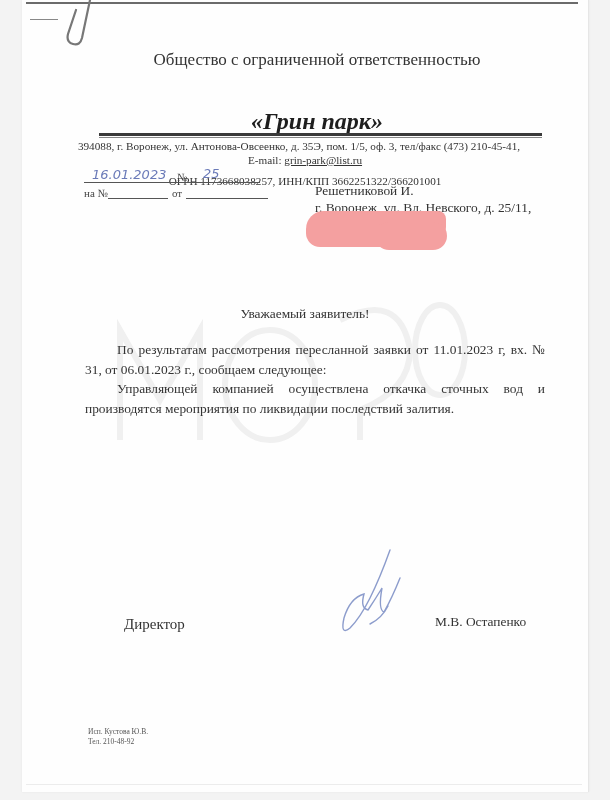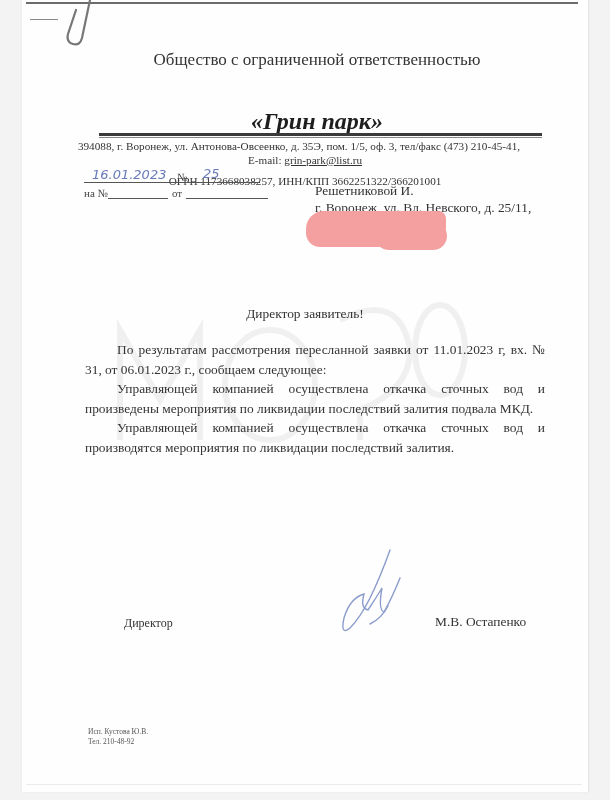--- a/index.html
+++ b/index.html
@@ -38,21 +38,21 @@
   .uline { position:absolute; height:1px; background:#555; }
   .recipient { position:absolute; left:315px; font-size:13.4px; color:#333; }
   .redact {
     position:absolute; left:306px; top:211px; width:140px; height:36px;
     background:#f4a0a0; border-radius:18px 8px 20px 14px;
   }
   .redact2 { position:absolute; left:375px; top:222px; width:72px; height:28px; background:#f4a0a0; border-radius:14px; }
   .greeting { position:absolute; left:0; width:610px; text-align:center; top:306px; font-size:13.4px; color:#333; }
   .para { position:absolute; left:85px; width:460px; font-size:13.4px; line-height:19.5px; color:#333; text-align:justify; }
   .para p { margin:0; text-indent:32px; }
-  .sign-title { position:absolute; left:124px; top:616px; font-size:12px; color:#333; }
+  .sign-title { position:absolute; left:124px; top:616px; font-size:15px; color:#333; }
   .sign-name { position:absolute; left:435px; top:614px; font-size:13.4px; color:#333; }
   .signature { position:absolute; left:330px; top:548px; }
   .exec { position:absolute; left:88px; top:727px; font-size:7.5px; color:#555; line-height:10px; }
   .watermark { position:absolute; left:110px; top:290px; width:360px; height:160px; pointer-events:none; }
 </style>
 </head>
 <body>
 
 <div class="sheet">
   <div class="inner"></div>
@@ -91,25 +91,24 @@
 <span class="ref" style="left:84px; top:187px;">на №</span>
 <div class="uline" style="left:108px; top:198px; width:60px;"></div>
 <span class="ref" style="left:172px; top:187px;">от</span>
 <div class="uline" style="left:186px; top:198px; width:82px;"></div>
 
 <div class="recipient" style="top:183px;">Решетниковой И.</div>
 <div class="recipient" style="top:200px;">г. Воронеж, ул. Вл. Невского, д. 25/11,</div>
 <div class="redact"></div>
 <div class="redact2"></div>
 
-<div class="greeting">Директор заявитель!</div>
+<div class="greeting">Уважаемый заявитель!</div>
 
 <div class="para" style="top:340px;">
   <p>По результатам рассмотрения пересланной заявки от 11.01.2023 г, вх. № 31, от 06.01.2023 г., сообщаем следующее:</p>
-  <p>Управляющей компанией осуществлена откачка сточных вод и произведены мероприятия по ликвидации последствий залития подвала МКД.</p>
   <p>Управляющей компанией осуществлена откачка сточных вод и производятся мероприятия по ликвидации последствий залития.</p>
 </div>
 
 <div class="sign-title">Директор</div>
 <svg class="signature" width="80" height="90" viewBox="0 0 80 90">
   <path d="M60 2 Q50 30 40 50 Q30 70 20 80 Q10 88 14 70 Q20 50 34 46 Q30 60 38 62 Q46 50 52 40 Q48 62 54 64 Q62 50 70 30 M40 76 Q52 70 58 58" fill="none" stroke="#8c9ccc" stroke-width="1.4" stroke-linecap="round"></path>
 </svg>
 <div class="sign-name">М.В. Остапенко</div>
 
 <div class="exec">

